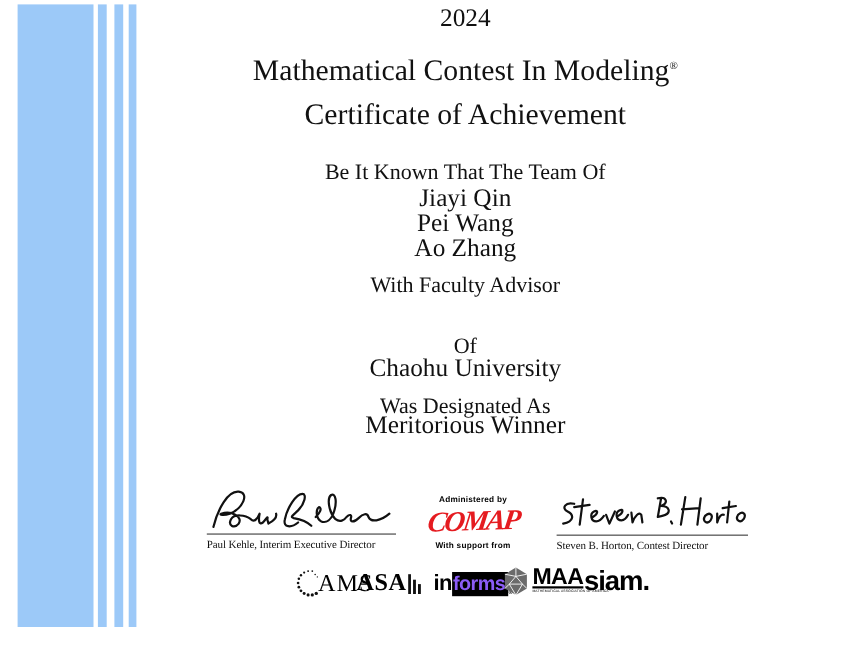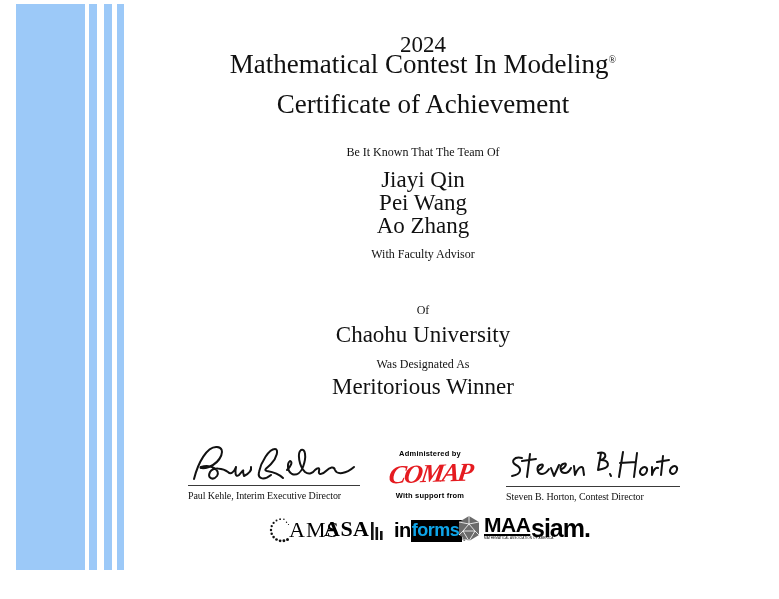--- a/index.html
+++ b/index.html
@@ -8,25 +8,25 @@
 
   
   .stripe{position:absolute;top:4px;height:566px;background:var(--stripe-blue,#9cc9f8);}
   .stripe.wide{left:16px;width:69px;}
   .stripe.s1{left:89px;width:8px;}
   .stripe.s2{left:104px;width:8px;}
   .stripe.s3{left:117px;width:7px;}
 
   
   .line{position:absolute;left:67px;width:712px;text-align:center;line-height:1.1;white-space:nowrap;}
-  .year{top:32px;font-size:23px;}
+  .year{top:4px;font-size:23px;}
   .title{top:50px;font-size:27px;}
   .title sup{font-size:10px;vertical-align:super;}
   .subtitle{top:90px;font-size:27px;}
-  .small{font-size:12px;}
+  .small{font-size:20px;}
   .big{font-size:23px;}
   .intro{top:146px;}
   .name1{top:167px;} .name2{top:190px;} .name3{top:213px;}
   .advlabel{top:248px;} .advisor{top:263px;}
   .oflabel{top:304px;} .institution{top:322px;}
   .deslabel{top:358px;} .designation{top:374px;}
 
   
   .sigblock{position:absolute;}
   .sig-left{left:188px;top:441px;width:172px;}
@@ -44,21 +44,21 @@
 
   
   .logo{position:absolute;display:flex;align-items:center;color:#000;}
   .ams{left:268px;top:516px;justify-content:flex-end;}
   .ams .txt{font-size:22px;letter-spacing:1px;margin-left:-7px;}
   .asa{left:324px;top:516px;font-weight:bold;}
   .asa .txt{font-size:22px;letter-spacing:0.5px;}
   .asa svg{margin-left:1px;margin-top:2px;}
   .informs{left:394px;top:520px;font-family:"Liberation Sans",sans-serif;font-weight:bold;align-items:flex-start;}
   .informs .in{font-size:20px;letter-spacing:-0.5px;line-height:21px;}
-  .informs .box{background:#000;color:#0ea5e9;font-size:18px;line-height:21px;padding:0 3px 1px 1px;letter-spacing:-0.5px;}
+  .informs .box{background:#000;color:#8b5cf6;font-size:18px;line-height:21px;padding:0 3px 1px 1px;letter-spacing:-0.5px;}
   .informs .reg{font-size:5px;align-self:flex-end;}
   .maa{left:456px;top:514px;font-family:"Liberation Sans",sans-serif;}
   .maa .col{display:flex;flex-direction:column;margin-left:2px;}
   .maa .txt{font-weight:bold;font-size:21px;line-height:22px;letter-spacing:-0.5px;text-decoration:underline;}
   .maa .cap{font-size:6px;transform:scale(0.52);transform-origin:left top;white-space:nowrap;letter-spacing:.2px;}
   .siam{left:531px;top:514px;font-family:"Liberation Sans",sans-serif;font-weight:bold;
         font-size:25px;letter-spacing:-1px;}
 </style>
 </head>
 <body>

